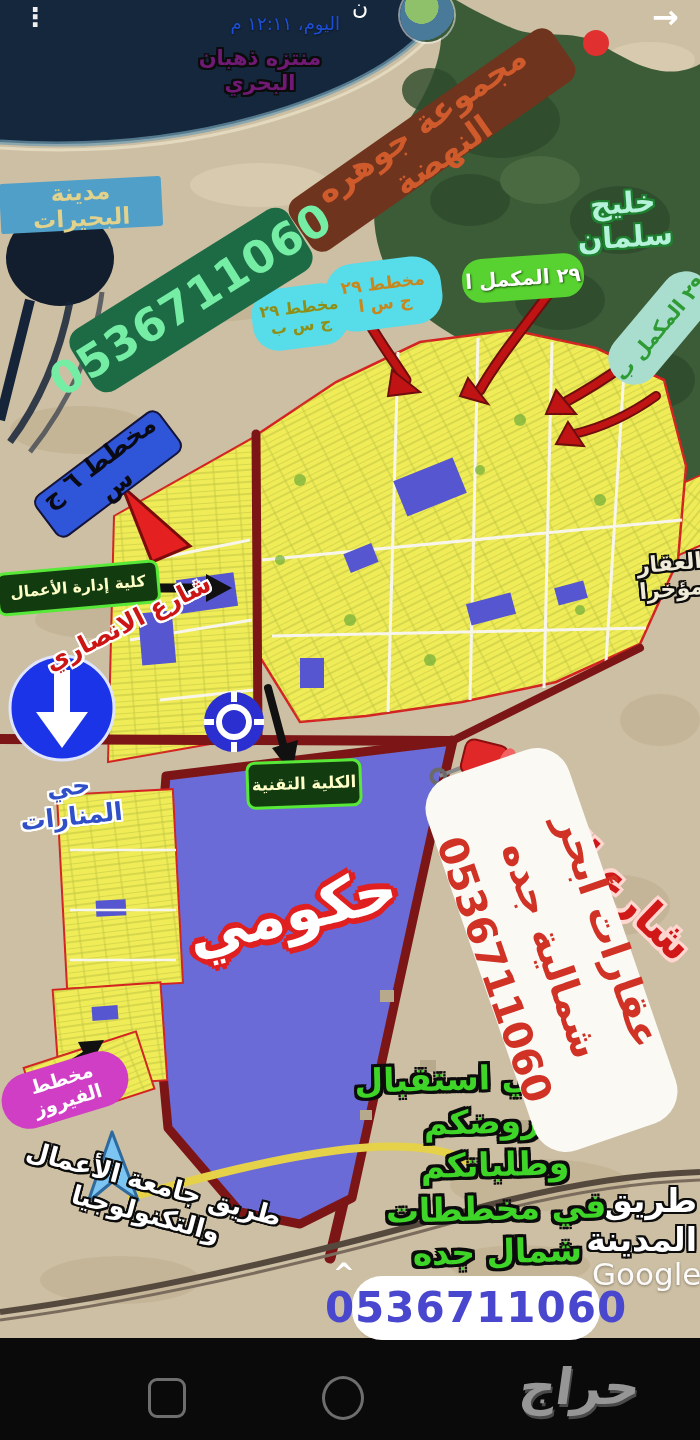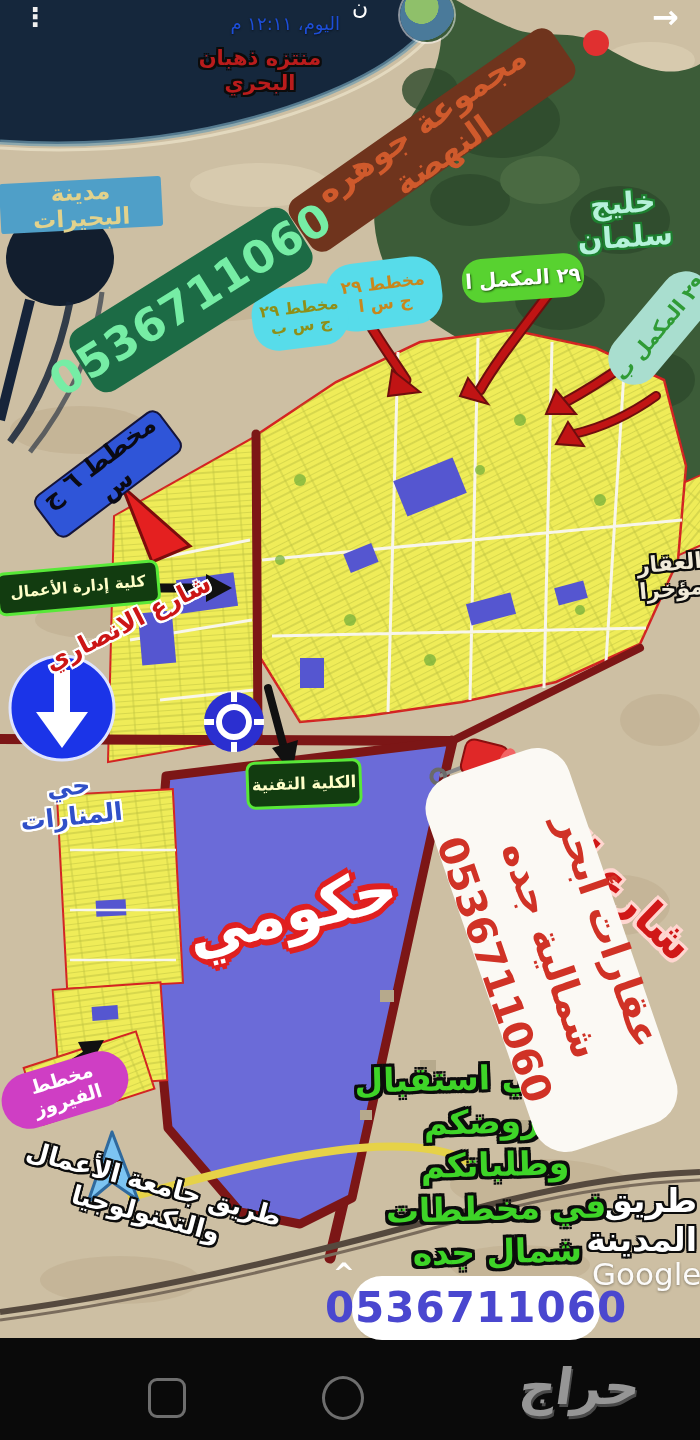--- a/index.html
+++ b/index.html
@@ -199,21 +199,21 @@
     <g transform="rotate(14 475 762)">
       <path d="M444,784 L470,766" stroke="#8a8a8a" stroke-width="4"></path>
       <circle cx="443" cy="785" r="7" stroke="#6a6a6a" stroke-width="4" fill="none"></circle>
       <rect x="462" y="740" width="44" height="36" rx="9" fill="#e02828" stroke="#8a0f0f" stroke-width="2"></rect>
       <ellipse cx="507" cy="758" rx="9" ry="18" fill="#f26464"></ellipse>
     </g>
   </svg>
 
   <div class="pill" dir="rtl" style="left:0;top:180px;width:162px;height:50px;background:#4f9fc8;color:#e2d28c;font-size:23px;transform:rotate(-3deg);z-index:10;border-radius:3px;">مدينة البحيرات</div>
 
-  <div class="lbl olb" dir="rtl" style="left:185px;top:46px;width:150px;font-size:21px;color:#b91c1c;z-index:10;">منتزه ذهبان
+  <div class="lbl olb" dir="rtl" style="left:185px;top:46px;width:150px;font-size:21px;color:#701a75;z-index:10;">منتزه ذهبان
 البحري</div>
 
   <div class="lbl olg" dir="rtl" style="left:548px;top:186px;width:152px;font-size:29px;color:#b5f2da;transform:rotate(-4deg);z-index:10;">خليج سلمان</div>
 
   <div class="pill" dir="rtl" style="left:326px;top:260px;width:116px;height:68px;background:#57dcea;border-radius:28px;color:#c8871c;font-size:17px;transform:rotate(-7deg);z-index:10;">مخطط ٢٩
 ج س ا</div>
 
   <div class="pill" dir="rtl" style="left:252px;top:286px;width:96px;height:62px;background:#57dcea;border-radius:26px;color:#8f8f18;font-size:16px;transform:rotate(-7deg);z-index:10;">مخطط ٢٩
 ج س ب</div>
 

